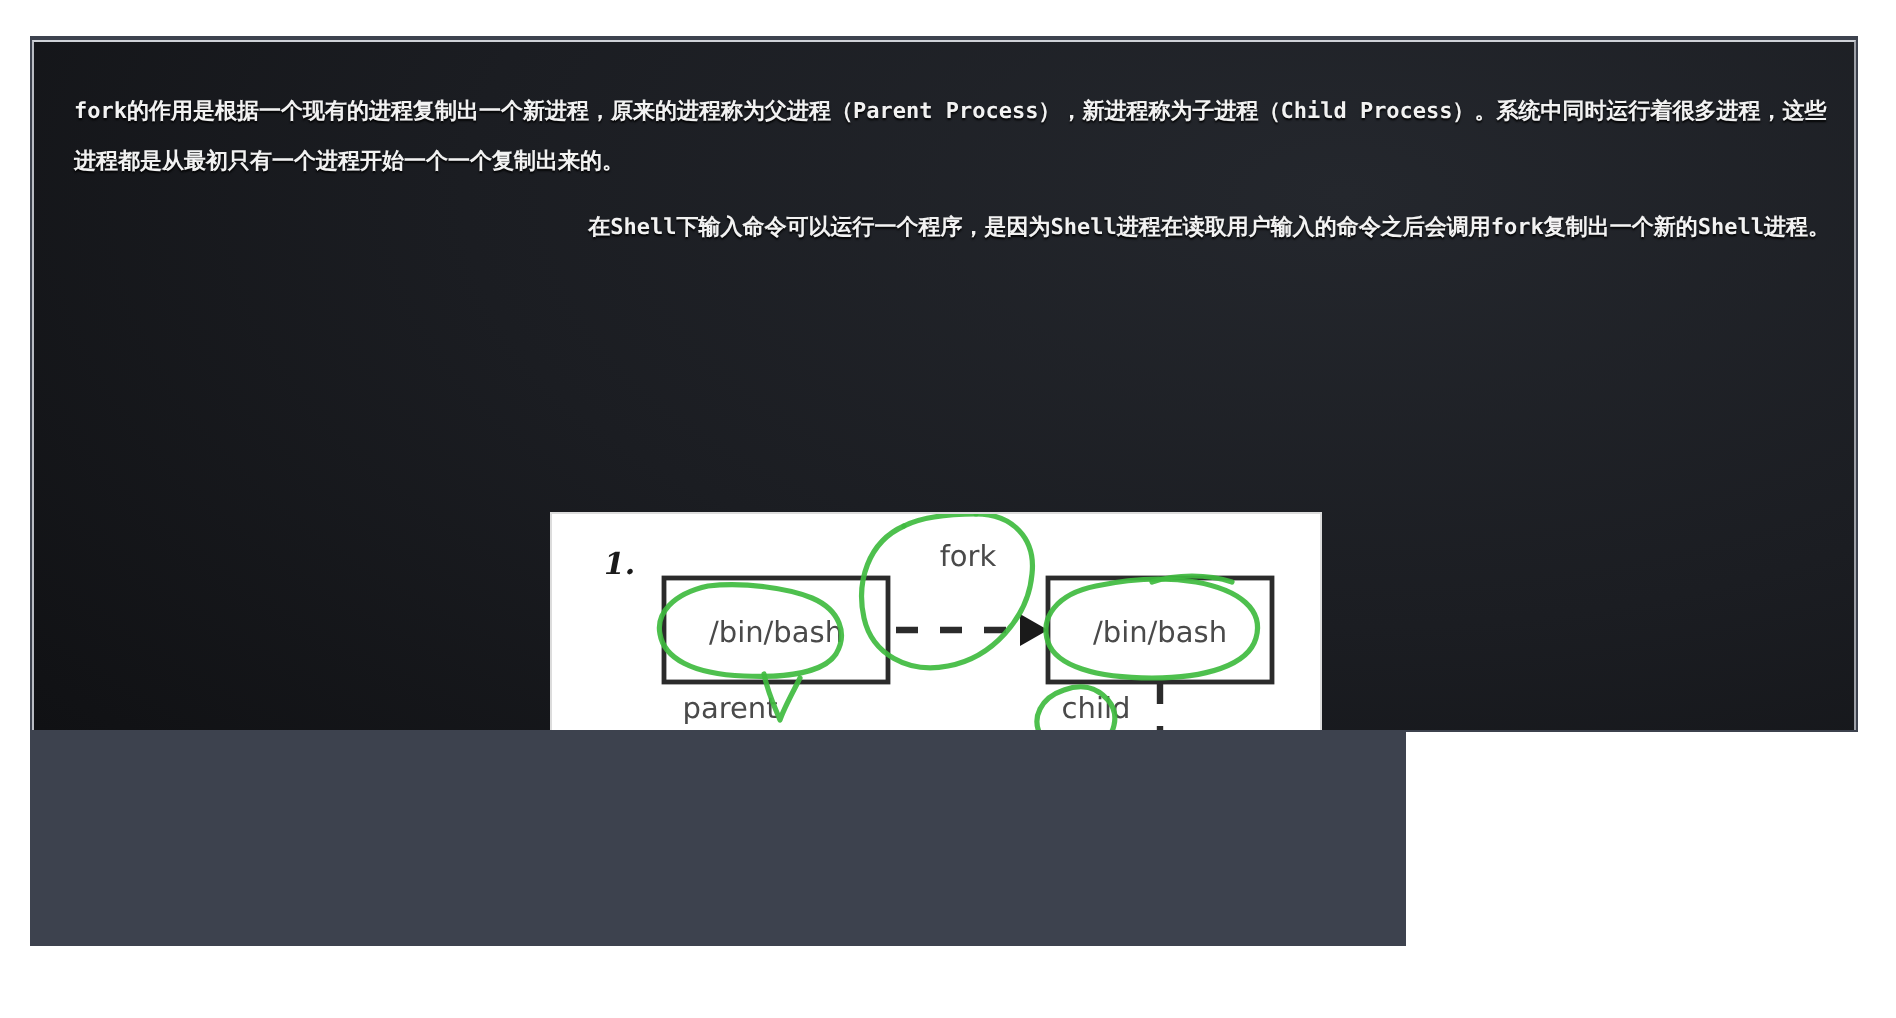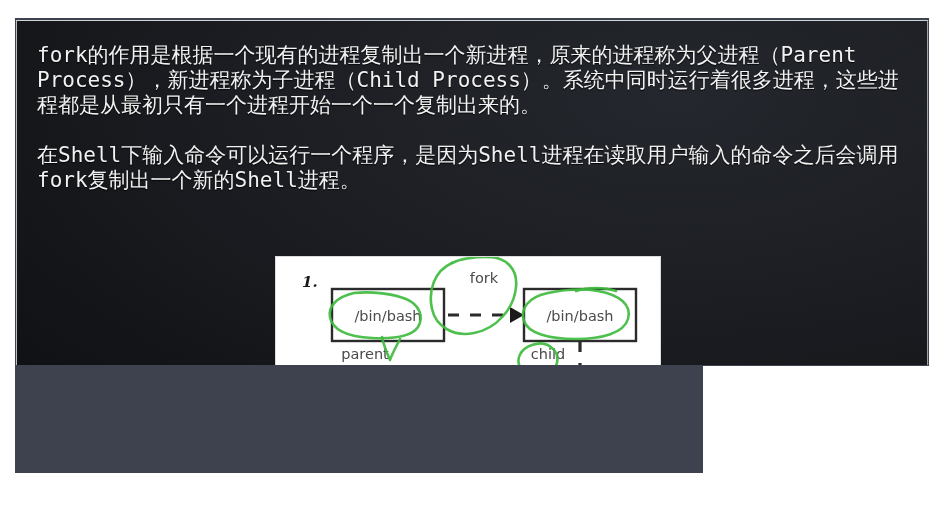--- a/index.html
+++ b/index.html
@@ -92,28 +92,28 @@
   }
 
   
   .slide-text {
     position: absolute;
     left: 20px;
     top: 22px;
     width: 878px;
     color: #f2f2f2;
     font-family: "DejaVu Sans Mono", "Liberation Mono", monospace;
-    font-size: 21px;
+    font-size: 11px;
     line-height: 25px;
     letter-spacing: 0px;
     text-shadow: 0 1px 1px rgba(0,0,0,0.9);
-    font-weight: 400;
+    font-weight: 700;
   }
   .para { margin: 0 0 0 0; }
-  .para + .para { margin-top: 25px; }
+  .para + .para { margin-top: 8px; text-align: right; }
 
   
   .diagram {
     position: absolute;
     left: 258px;
     top: 235px;
     width: 386px;
     height: 239px;
     background: #ffffff;
     border: 1px solid #dcdcdc;

